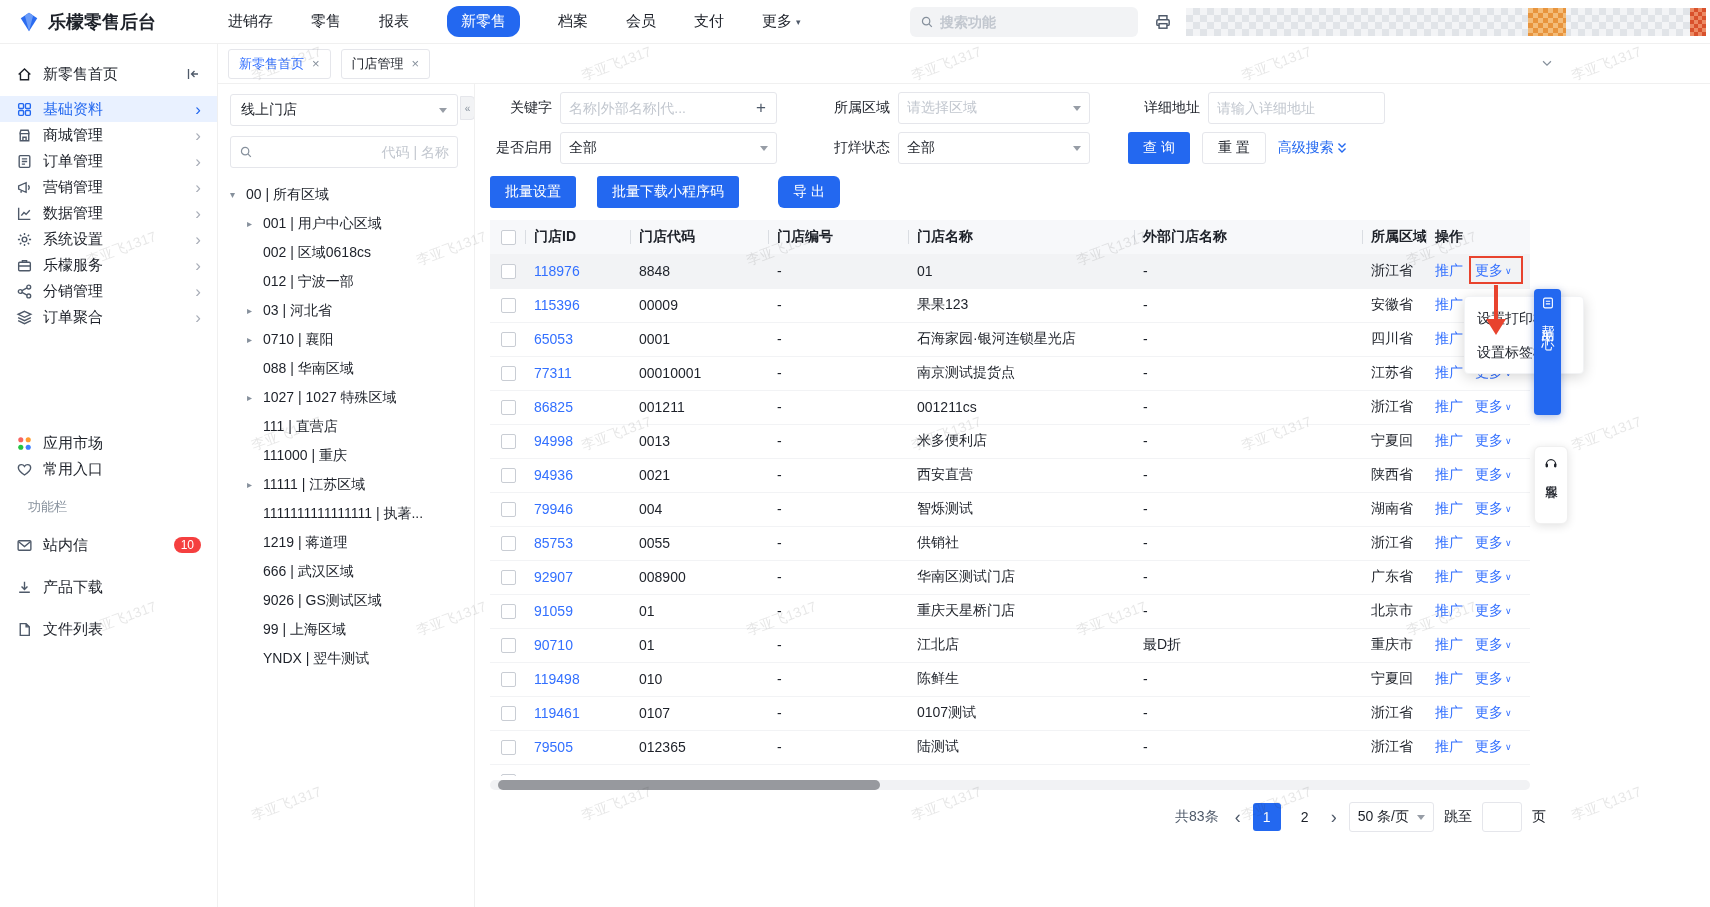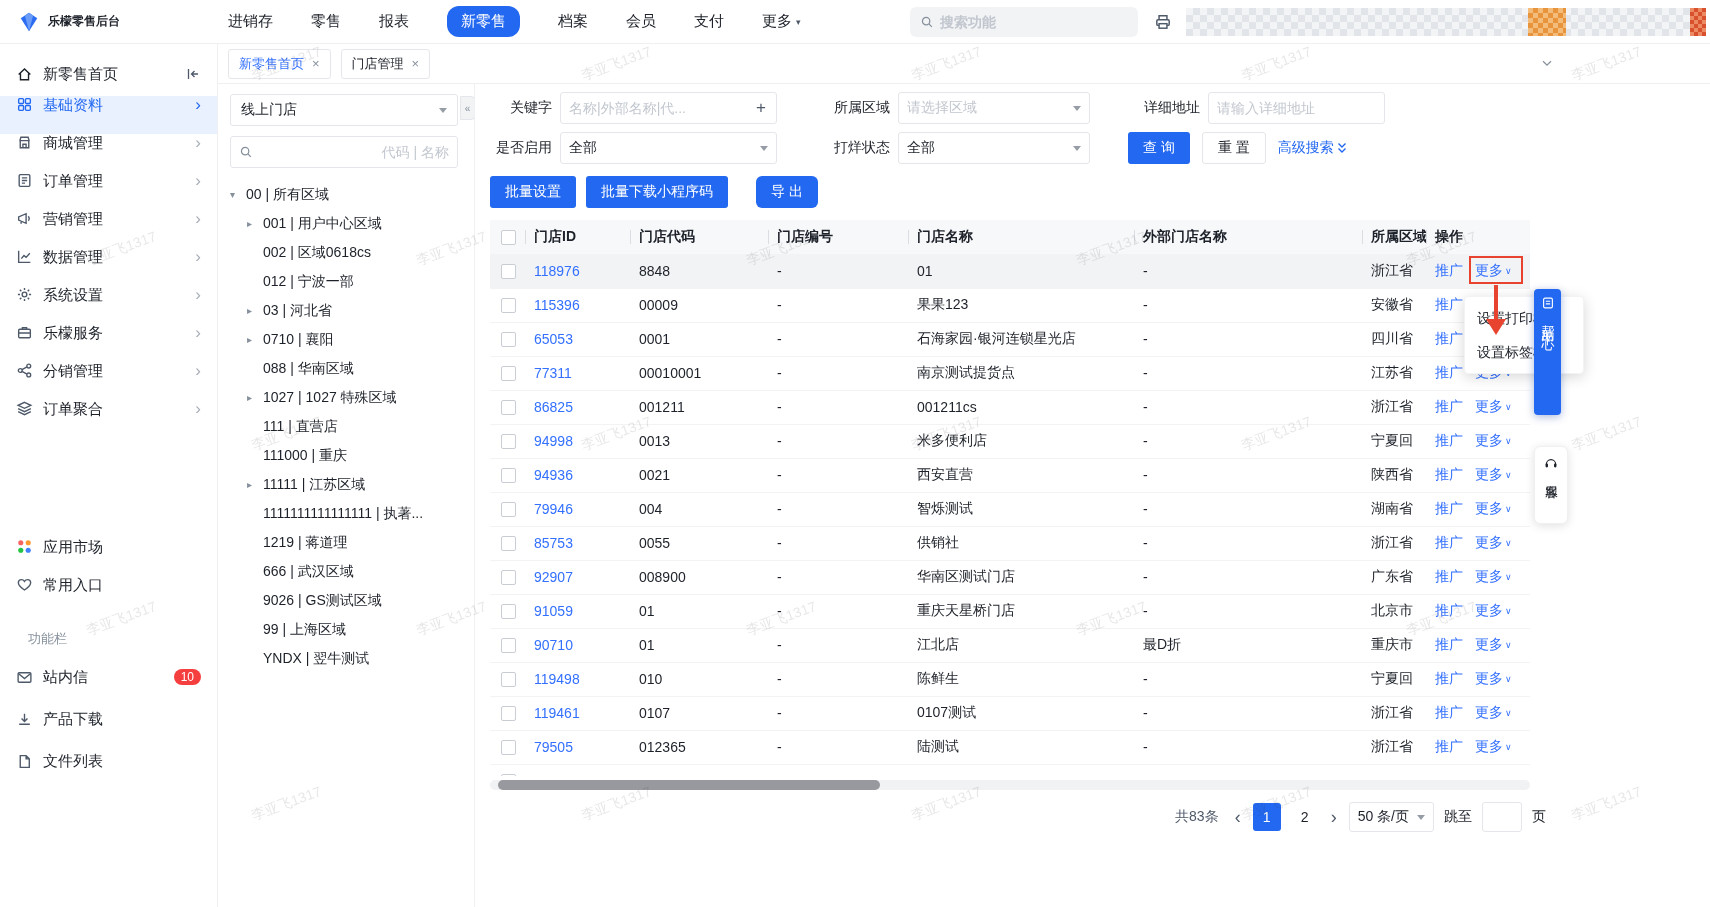--- a/index.html
+++ b/index.html
@@ -12,21 +12,21 @@
   html,body{ width:1710px; height:907px; overflow:hidden; background:#fff; color:var(--text);
     font-family:"Liberation Sans","DejaVu Sans",sans-serif; font-size:14px; }
   input{ font-family:inherit; font-size:14px; border:none; outline:none; background:transparent; color:var(--text); }
   input::placeholder{ color:#C2C7CF; }
   svg{ display:block; flex:none; }
 
   
   .topnav{ position:fixed; top:0; left:0; width:1710px; height:44px; background:#fff;
     border-bottom:1px solid #F0F0F0; display:flex; align-items:center; z-index:30; }
   .logo{ display:flex; align-items:center; gap:8px; width:218px; padding-left:18px;
-    font-size:12px; font-weight:bold; flex:none; }
+    font-size:18px; font-weight:bold; flex:none; }
   .nav-items{ display:flex; align-items:center; gap:38px; margin-left:10px; font-size:15px; }
   .nav-item{ cursor:pointer; display:flex; align-items:center; gap:4px; white-space:nowrap; }
   .nav-item.active{ background:var(--accent); color:#fff; padding:6px 14px; border-radius:12px; }
   .nav-caret{ display:none; font-size:9px; color:var(--text_secondary); }
   .nav-caret.show{ display:inline; }
   .nav-search{ margin-left:auto; width:228px; height:30px; background:#F2F3F5; border-radius:6px;
     display:flex; align-items:center; padding:0 10px; gap:6px; flex:none; }
   .nav-search input{ width:100%;font-weight:bold; }
   .printer-btn{ margin:0 14px 0 16px; cursor:pointer; }
   .mosaic{ width:520px; height:28px; margin-right:4px; position:relative; flex:none;
@@ -34,21 +34,21 @@
   .mosaic .patch-orange{ position:absolute; left:342px; top:0; width:38px; height:28px;
     background:repeating-conic-gradient(#E8943D 0% 25%, #F3BC7A 0% 50%) 0 0/10px 10px; }
   .mosaic .patch-red{ position:absolute; right:0; top:0; width:16px; height:28px;
     background:repeating-conic-gradient(#D9512C 0% 25%, #EC8A64 0% 50%) 0 0/8px 8px; }
 
   
   .sidebar{ position:fixed; top:44px; left:0; bottom:0; width:218px; background:#fff;
     border-right:1px solid #F0F0F0; z-index:20; padding-top:8px; font-size:15px; }
   .side-home{ height:44px; display:flex; align-items:center; padding:0 16px; gap:10px; cursor:pointer; }
   .side-home .grow{ flex:1; }
-  .side-item{ height:38px; display:flex; align-items:flex-start; padding:0 16px; gap:10px;
+  .side-item{ height:26px; display:flex; align-items:center; padding:0 16px; gap:10px;
     color:var(--text); cursor:pointer; }
   .side-item .si-icon{ color:#4E5969; }
   .side-item.active{ background:var(--accent_bg); color:var(--accent); }
   .side-item.active .si-icon{ color:var(--accent); }
   .si-chevron{ margin-left:auto; color:#A9AEB8; font-size:17px; line-height:1; }
   .side-item.active .si-chevron{ color:var(--accent); }
   .side-gap{ height:100px; }
   .side-section{ padding:16px 16px 8px; color:var(--muted); font-size:13px;margin-left:12px; }
   .tool-item{ height:42px; display:flex; align-items:center; padding:0 16px; gap:10px; cursor:pointer; }
   .badge{ margin-left:auto; background:var(--danger); color:#fff; font-size:12px;
@@ -99,21 +99,21 @@
   .sel{ justify-content:space-between; cursor:pointer; }
   .sel .ph{ color:#C2C7CF; }
   .tri{ width:0; height:0; border:4px solid transparent; border-top:5px solid #979DA6; margin-top:5px; margin-left:8px; flex:none; }
   .f-actions{ margin-left:38px; display:flex; align-items:center; gap:12px; }
   .btn{ height:32px; padding:0 15px; border-radius:3px; font-size:14px; border:none; cursor:pointer;
     font-family:inherit; white-space:nowrap; }
   .btn-primary{ background:var(--accent); color:#fff; }
   .btn-outline{ background:#fff; border:1px solid var(--border); color:var(--text); }
   .adv-link{ color:var(--accent); display:flex; align-items:center; gap:3px; cursor:pointer; font-size:14px; }
 
-  .btn-row{ display:flex; align-items:flex-end; gap:10px; margin-top:12px; }
+  .btn-row{ display:flex; align-items:flex-end; gap:21px; margin-top:12px; }
   .btn-export{ margin-left:18px;border-radius:6px; }
 
   
   .table-wrap{ margin-top:12px; width:1040px; height:556px; overflow:hidden; }
   table{ border-collapse:collapse; table-layout:fixed; width:1040px; }
   th{ background:var(--header_bg); height:34px; text-align:left; padding:0 8px; font-weight:bold;
     position:relative; white-space:nowrap; overflow:hidden; }
   th::after{ content:''; position:absolute; right:0; top:10px; height:14px; width:1px; background:#DADDE2; }
   th:last-child::after{ display:none; }
   td{ height:34px; padding:0 8px; border-bottom:1px solid #F2F3F5; white-space:nowrap; overflow:hidden; background:#fff; }

